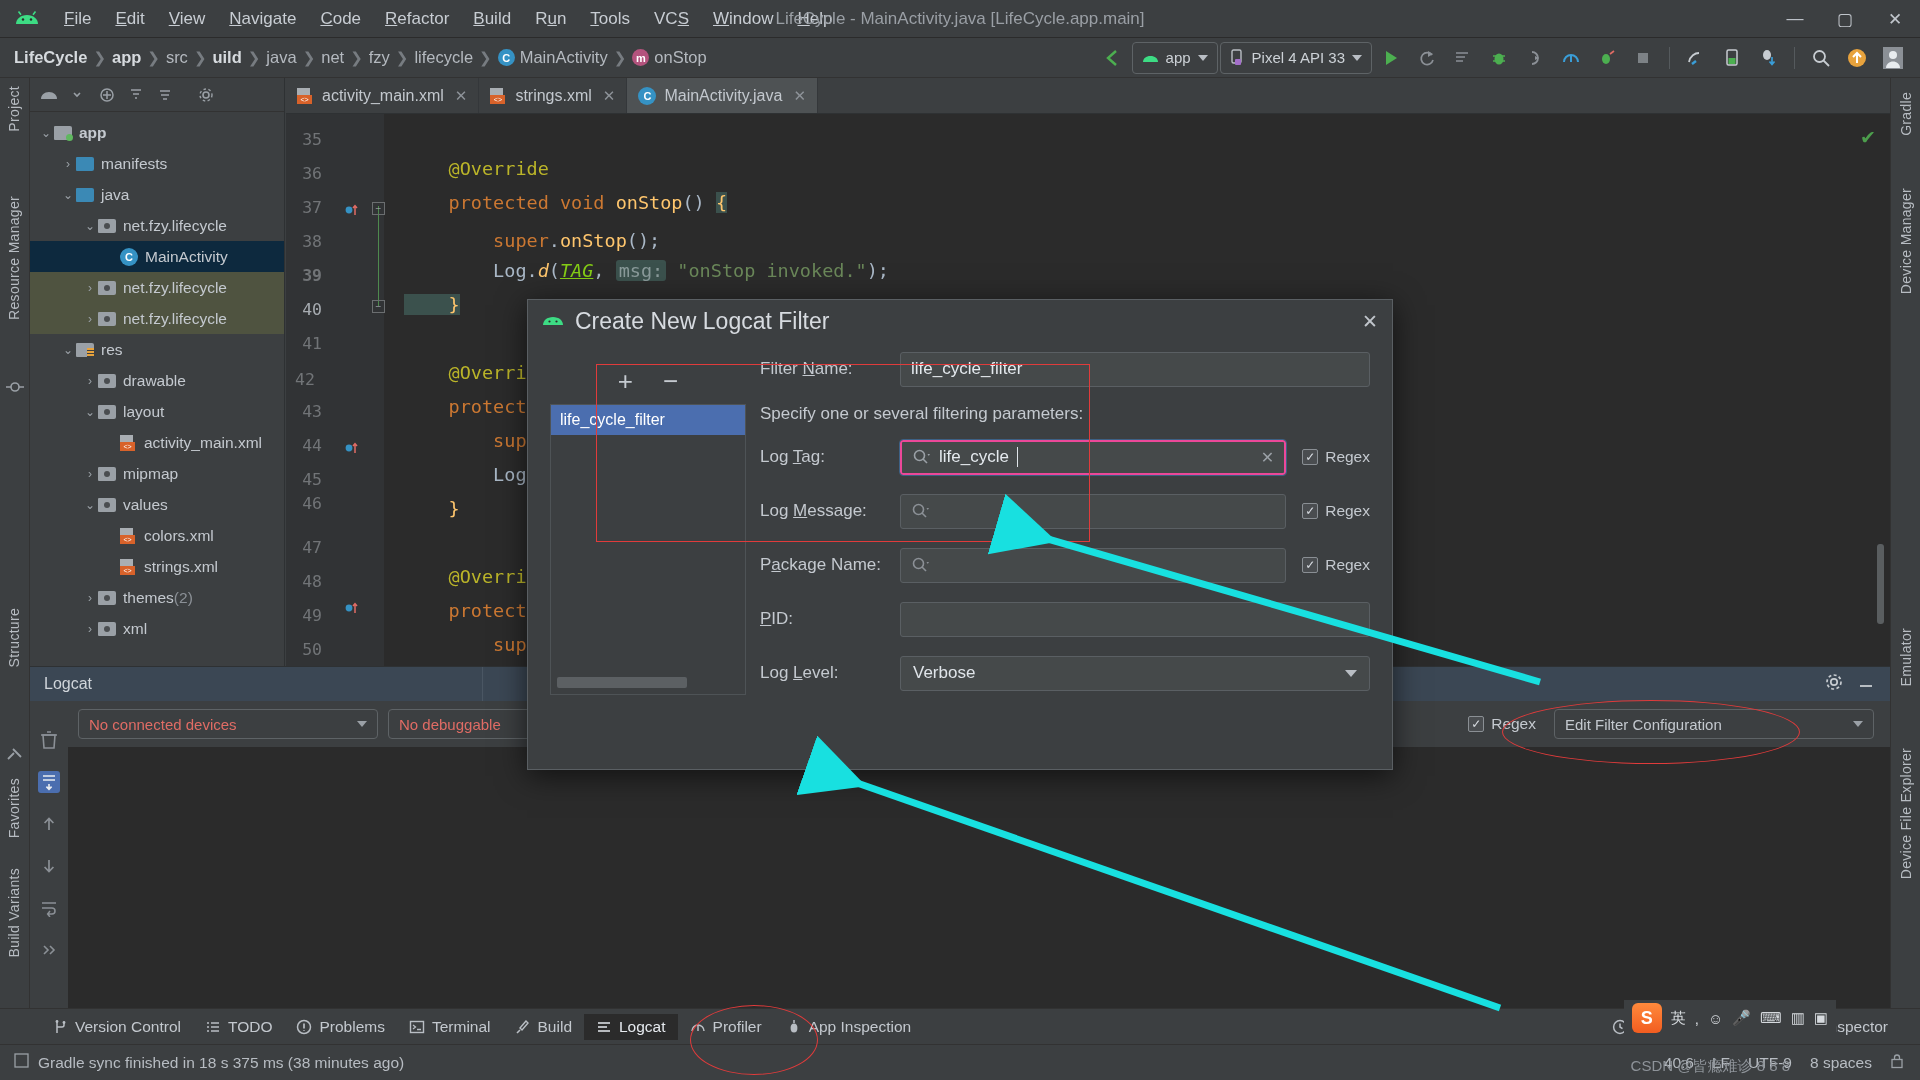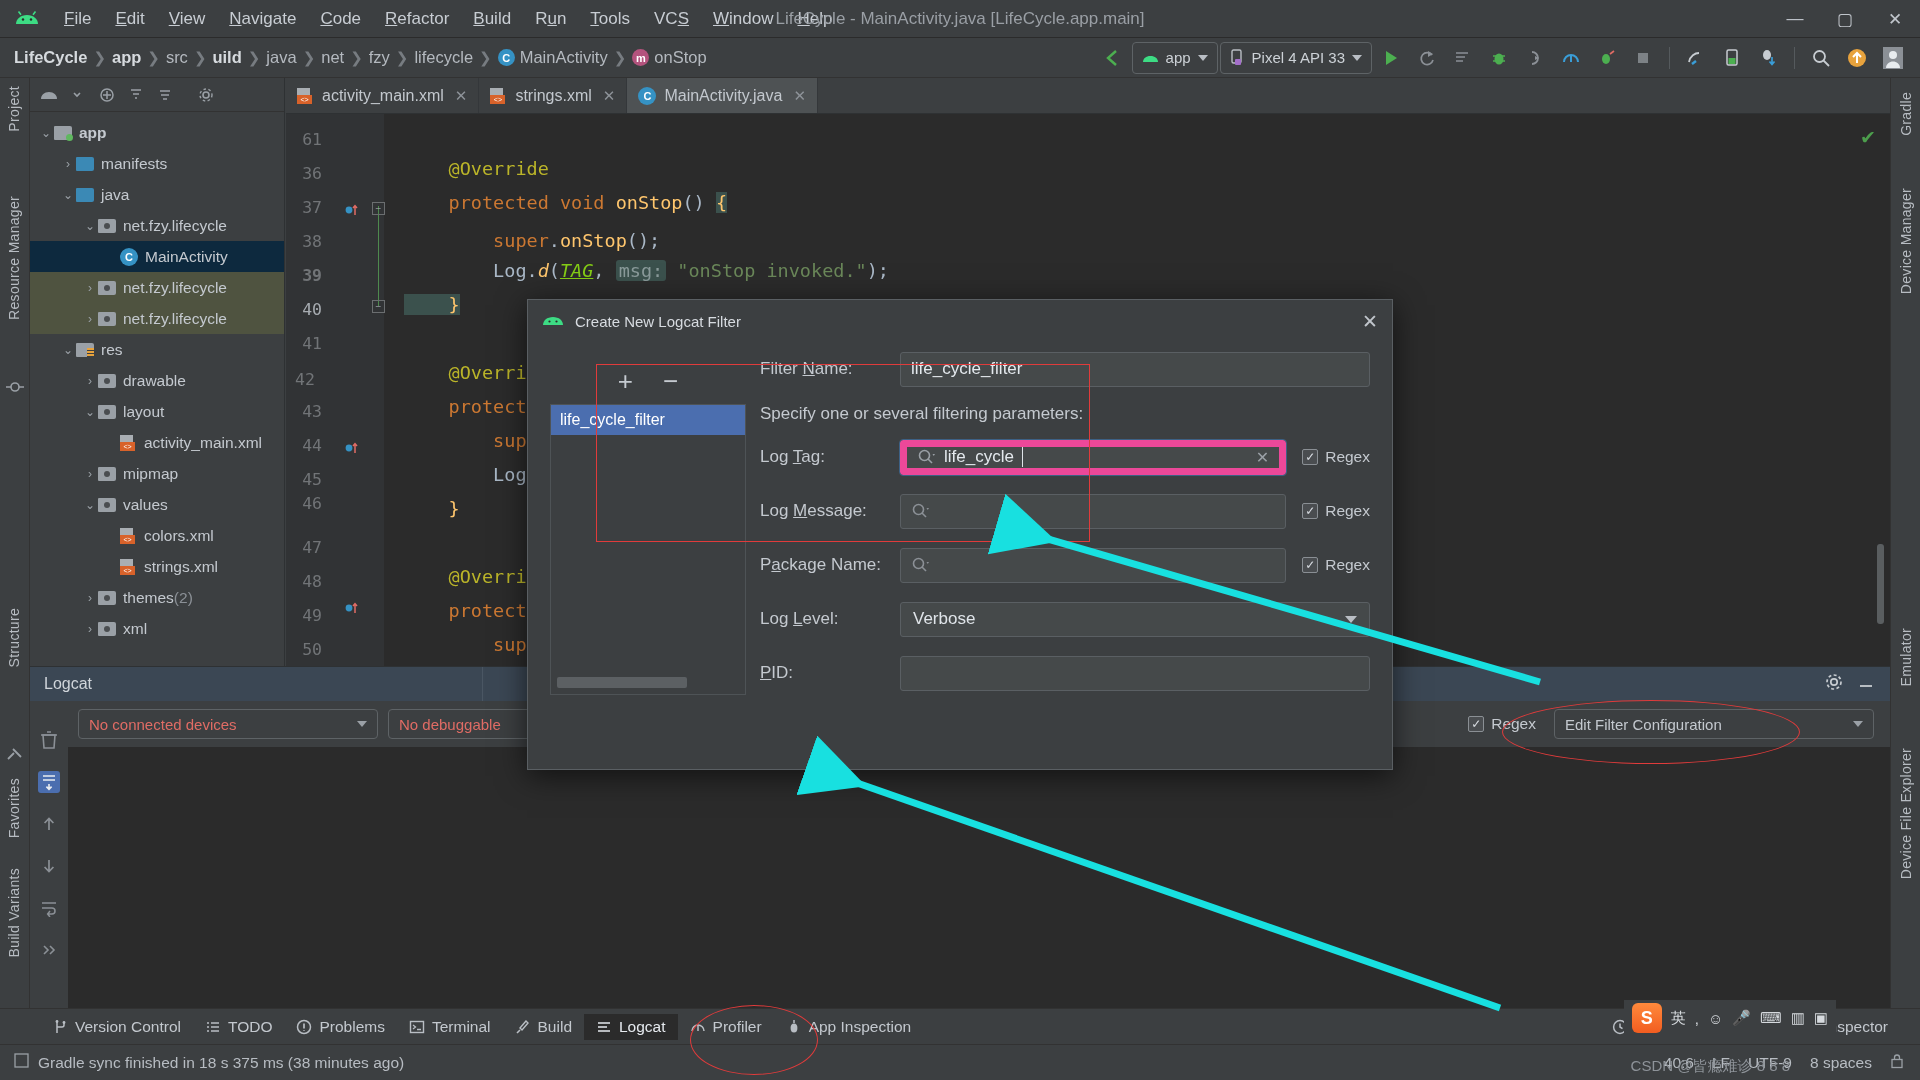--- a/index.html
+++ b/index.html
@@ -198,21 +198,21 @@
   }
   .sb-right { margin-left: auto; display: flex; align-items: center; gap: 18px; padding-right: 16px; }
 
   
   .dlg {
     position: absolute; left: 527px; top: 299px; width: 866px; height: 471px;
     background: #3c3f41; border: 1px solid #5a5f63; box-shadow: 0 6px 28px rgba(0,0,0,.6);
     z-index: 40;
   }
   .dlg-head { height: 42px; display: flex; align-items: center; padding: 0 14px; gap: 11px; }
-  .dlg-title { font-size: 15px; color: #d7dbe0; }
+  .dlg-title { font-size: 23px; color: #d7dbe0; }
   .dlg-x { margin-left: auto; font-size: 19px; color: #c0c5cb; }
   .dlg-body { position: absolute; left: 0; right: 0; top: 42px; bottom: 0; }
   .lst-col { position: absolute; left: 22px; top: 22px; width: 196px; bottom: 74px; }
   .lst-tools { height: 34px; display: flex; align-items: center; gap: 30px; justify-content: center;
     font-size: 26px; color: #c5cad0; }
   .lst-box { position: absolute; left: 0; right: 0; top: 40px; bottom: 0; background: #3c3f41;
     border: 1px solid #4e5356; }
   .lst-item { height: 30px; display: flex; align-items: center; padding-left: 9px;
     font-size: 16px; color: #d4d9de; }
   .lst-item.sel { background: #4b6eaf; color: #ffffff; }
@@ -222,21 +222,21 @@
   .frm { position: absolute; left: 232px; right: 22px; top: 8px; }
   .frow { display: flex; align-items: center; height: 38px; margin-bottom: 16px; }
   .flabel { width: 140px; font-size: 17px; color: #c4c9cf; flex: none; }
   .flabel u { text-decoration: underline; }
   .finput {
     flex: 1; height: 35px; background: #45494a; border: 1px solid #5a5f63; border-radius: 3px;
     display: flex; align-items: center; padding: 0 10px; gap: 8px;
     font-size: 17px; color: #d8dde2;
   }
   .finput.plain { background: #45494a; }
-  .finput.focus { background: #45494a; border: 7px solid #ec4899; outline: 1px solid #3d6185; justify-content: flex-end; }
+  .finput.focus { background: #45494a; border: 2px solid #ec4899; outline: 1px solid #3d6185; justify-content: flex-end; }
   .finput .val { color: #e4e9ee; }
   .cursor-bar { display: inline-block; width: 1px; height: 20px; background: #dfe4e9; }
   .clearx { margin-left: auto; color: #9aa0a6; font-size: 16px; }
   .srch-ic { width: 19px; height: 19px; flex: none; }
   .spec-text { font-size: 17px; color: #c4c9cf; margin: 2px 0 14px 0; }
   .fselect {
     flex: 1; height: 35px; background: #45494a; border: 1px solid #5a5f63; border-radius: 3px;
     display: flex; align-items: center; padding: 0 12px; font-size: 17px; color: #dfe4e9;
   }
   .fselect .caret { margin-left: auto; border-top-width: 7px; border-left-width: 6px; border-right-width: 6px; }
@@ -598,21 +598,21 @@
       </div>
       <div class="etab active">
         <span class="clsicon" style="margin-right: 0px;">C</span>
         <span>MainActivity.java</span>
         <span class="x">✕</span>
       </div>
     </div>
 
   <div class="editor">
     <div class="gutter">
-      <div class="lnum" style="top:16px;">61</div>
+      <div class="lnum" style="top:16px;">35</div>
       <div class="lnum" style="top:50px;">36</div>
       <div class="lnum" style="top:84px;">37</div>
       <div class="lnum" style="top:118px;">38</div>
       <div class="lnum" style="top:152px;font-weight:bold;">39</div>
       <div class="lnum cur" style="top:186px;">40</div>
       <div class="lnum" style="top:220px;">41</div>
       <div class="lnum" style="top:256px;text-align:center;">42</div>
       <div class="lnum" style="top:288px;">43</div>
       <div class="lnum" style="top:322px;">44</div>
       <div class="lnum" style="top:356px;">45</div>
@@ -825,31 +825,31 @@
             </span>
             <span class="val"></span>
           </span>
           <span class="chkwrap" style="margin-left:16px;">
             <span class="chk">✓</span>
             <span>Regex</span>
           </span>
         </div>
 
         <div class="frow">
+          <span class="flabel"><u>P</u>ID:</span>
+          <span class="finput plain">
+            <span class="val"></span>
+          </span>
+        </div>
+
+        <div class="frow">
           <span class="flabel">Log <u>L</u>evel:</span>
           <span class="fselect">
             <span>Verbose</span>
             <span class="caret"></span>
-          </span>
-        </div>
-
-        <div class="frow">
-          <span class="flabel"><u>P</u>ID:</span>
-          <span class="finput plain">
-            <span class="val"></span>
           </span>
         </div>
       </div>
 
     </div>
   </div>
 
   <div class="bottombar">
     <span class="bb-item">
       <svg width="16" height="16" viewBox="0 0 16 16">

